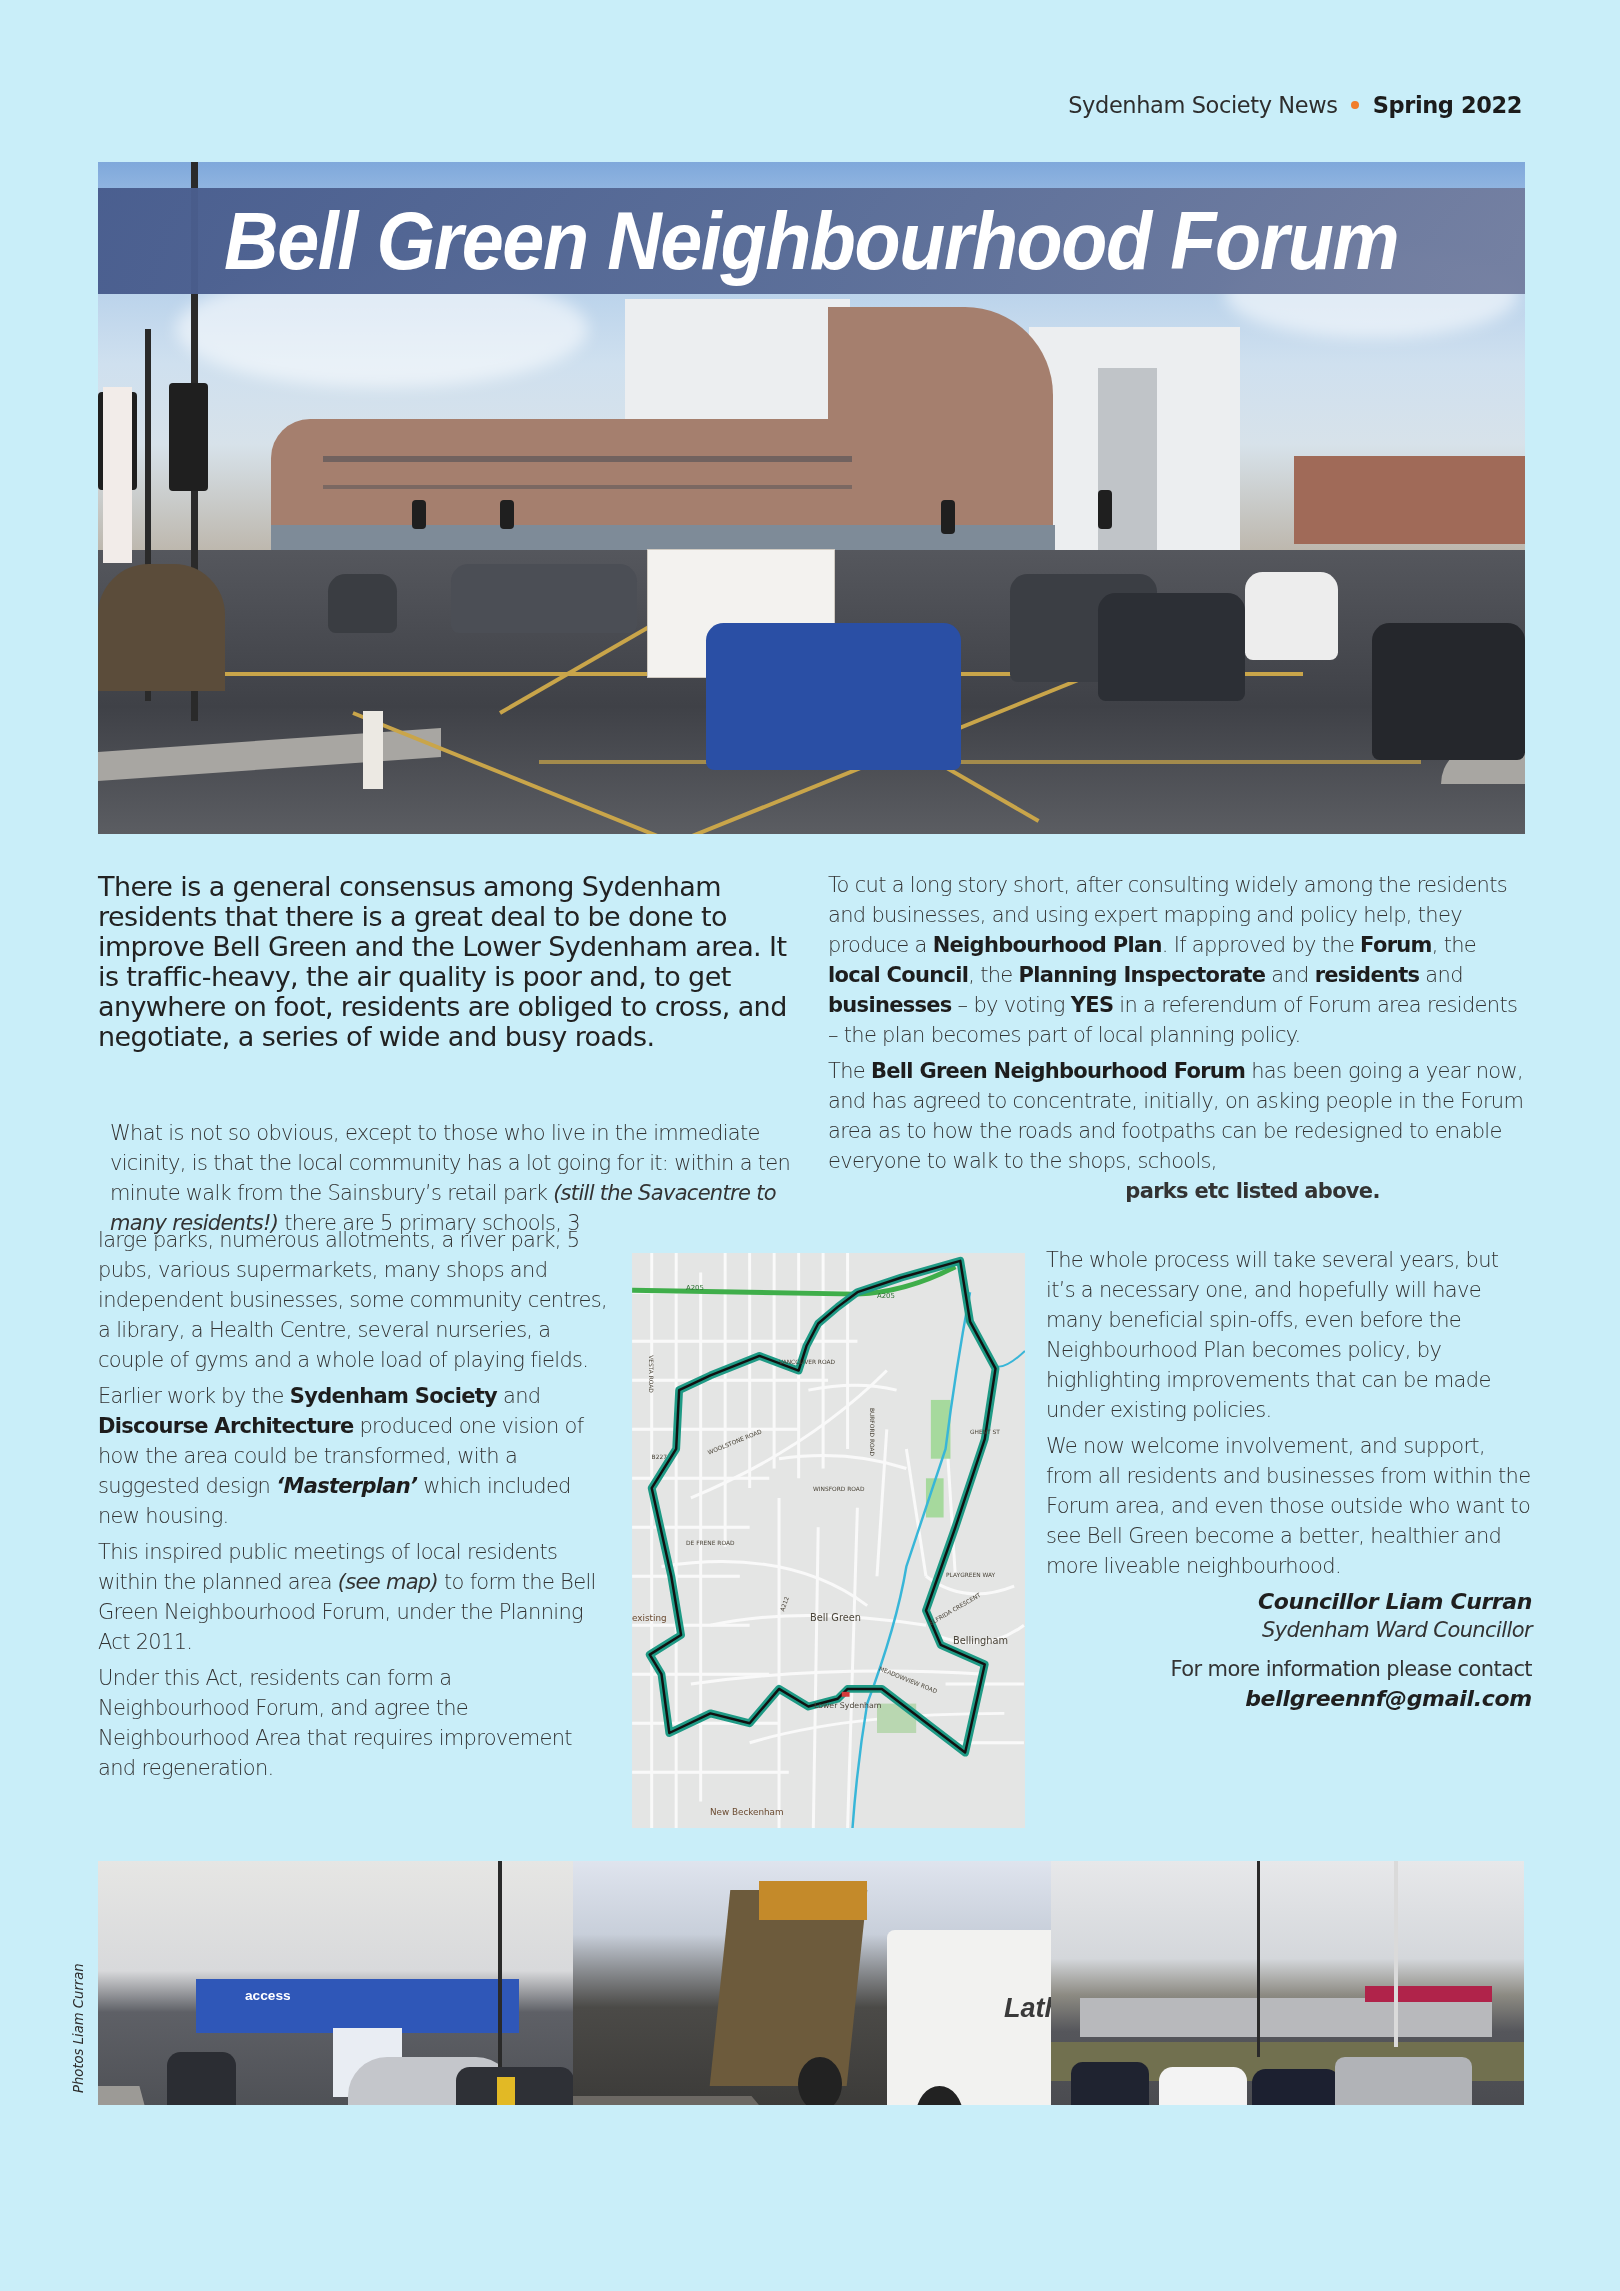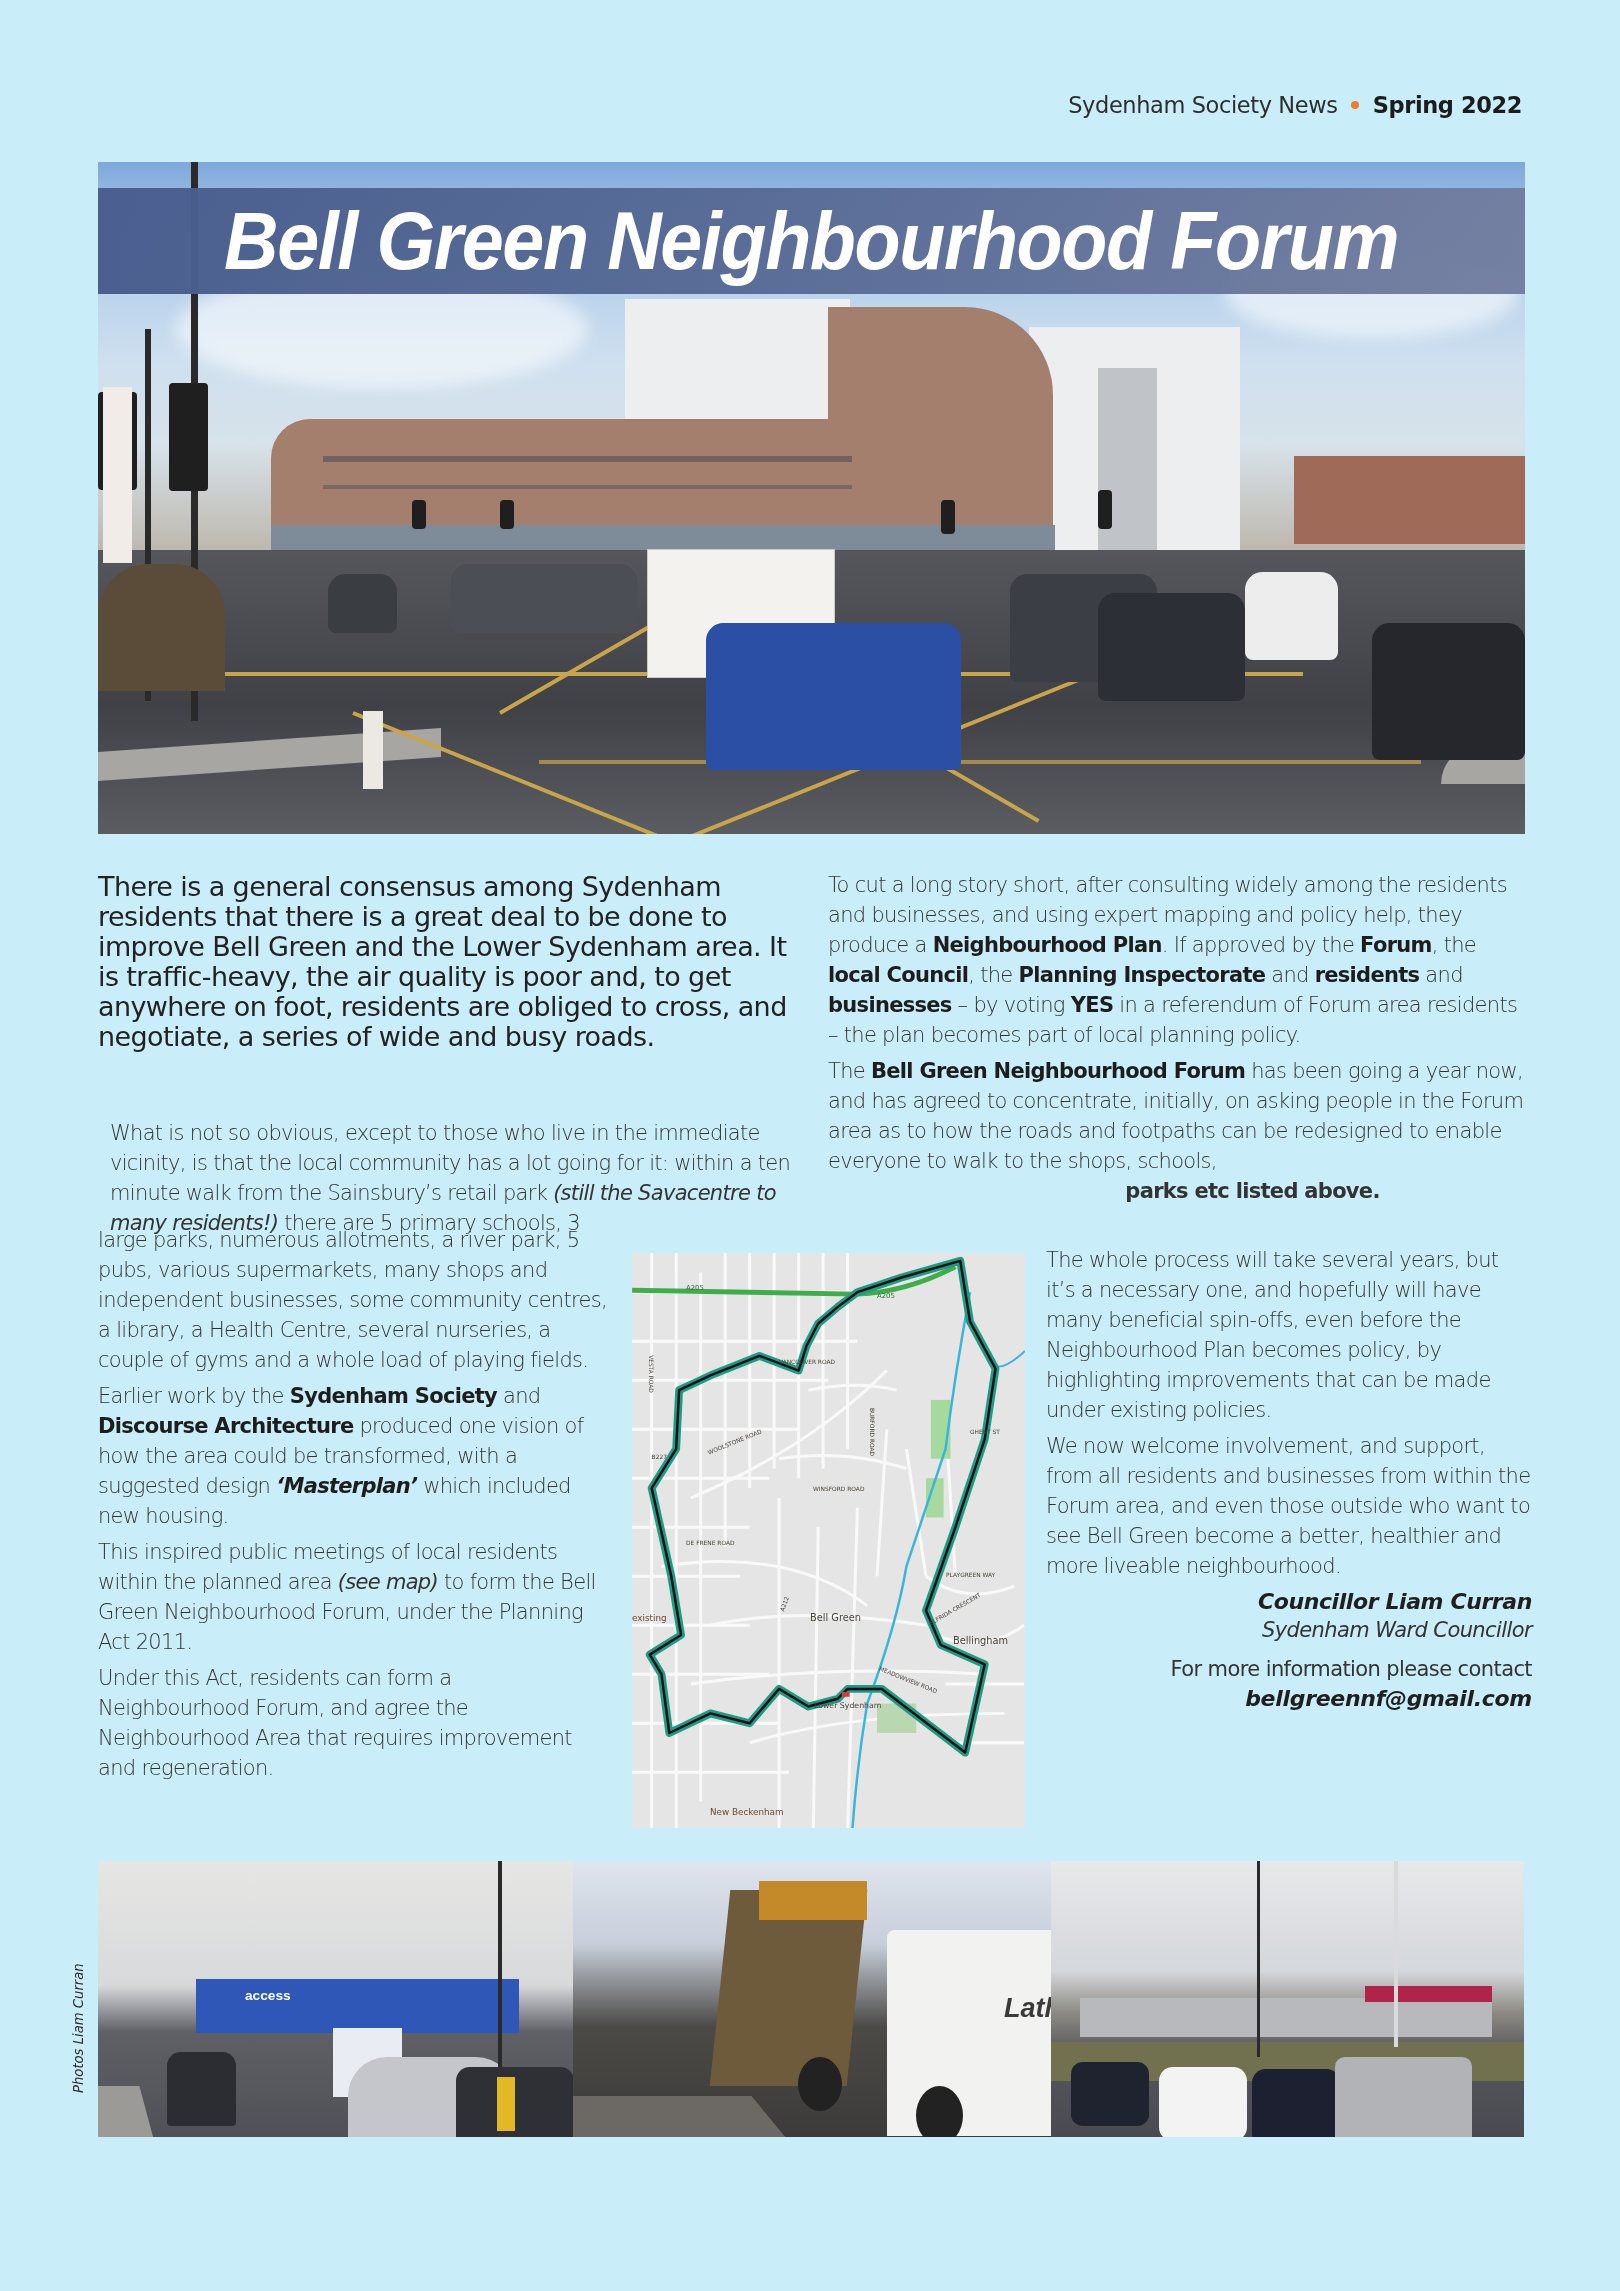--- a/index.html
+++ b/index.html
@@ -75,21 +75,21 @@
 
   
   .map {
     position: absolute; left: 632px; top: 1253px; width: 393px; height: 575px;
     background: #e2e4e3; overflow: hidden;
   }
   .map svg { display:block; }
   .map-label { position:absolute; font-family: "DejaVu Sans", sans-serif; font-size: 8.8px; color:#4a4438; white-space:nowrap; }
 
   
-  .strip { position:absolute; left: 98px; top: 1861px; width: 1427px; height: 276px; display:flex;text-align:right; }
+  .strip { position:absolute; left: 98px; top: 1861px; width: 1427px; height: 244px; display:flex;text-align:right; }
   .strip .ph { position: relative; height: 100%; overflow: hidden; }
   .photo-credit {
     position:absolute; left: 71px; top: 2093px;
     transform: rotate(-90deg); transform-origin: left top;
     font-style: italic; font-size: 13.2px; color:#2d2d2d; white-space:nowrap;
     font-family: "DejaVu Sans", sans-serif;
   }
 </style>
 </head>
 <body>

